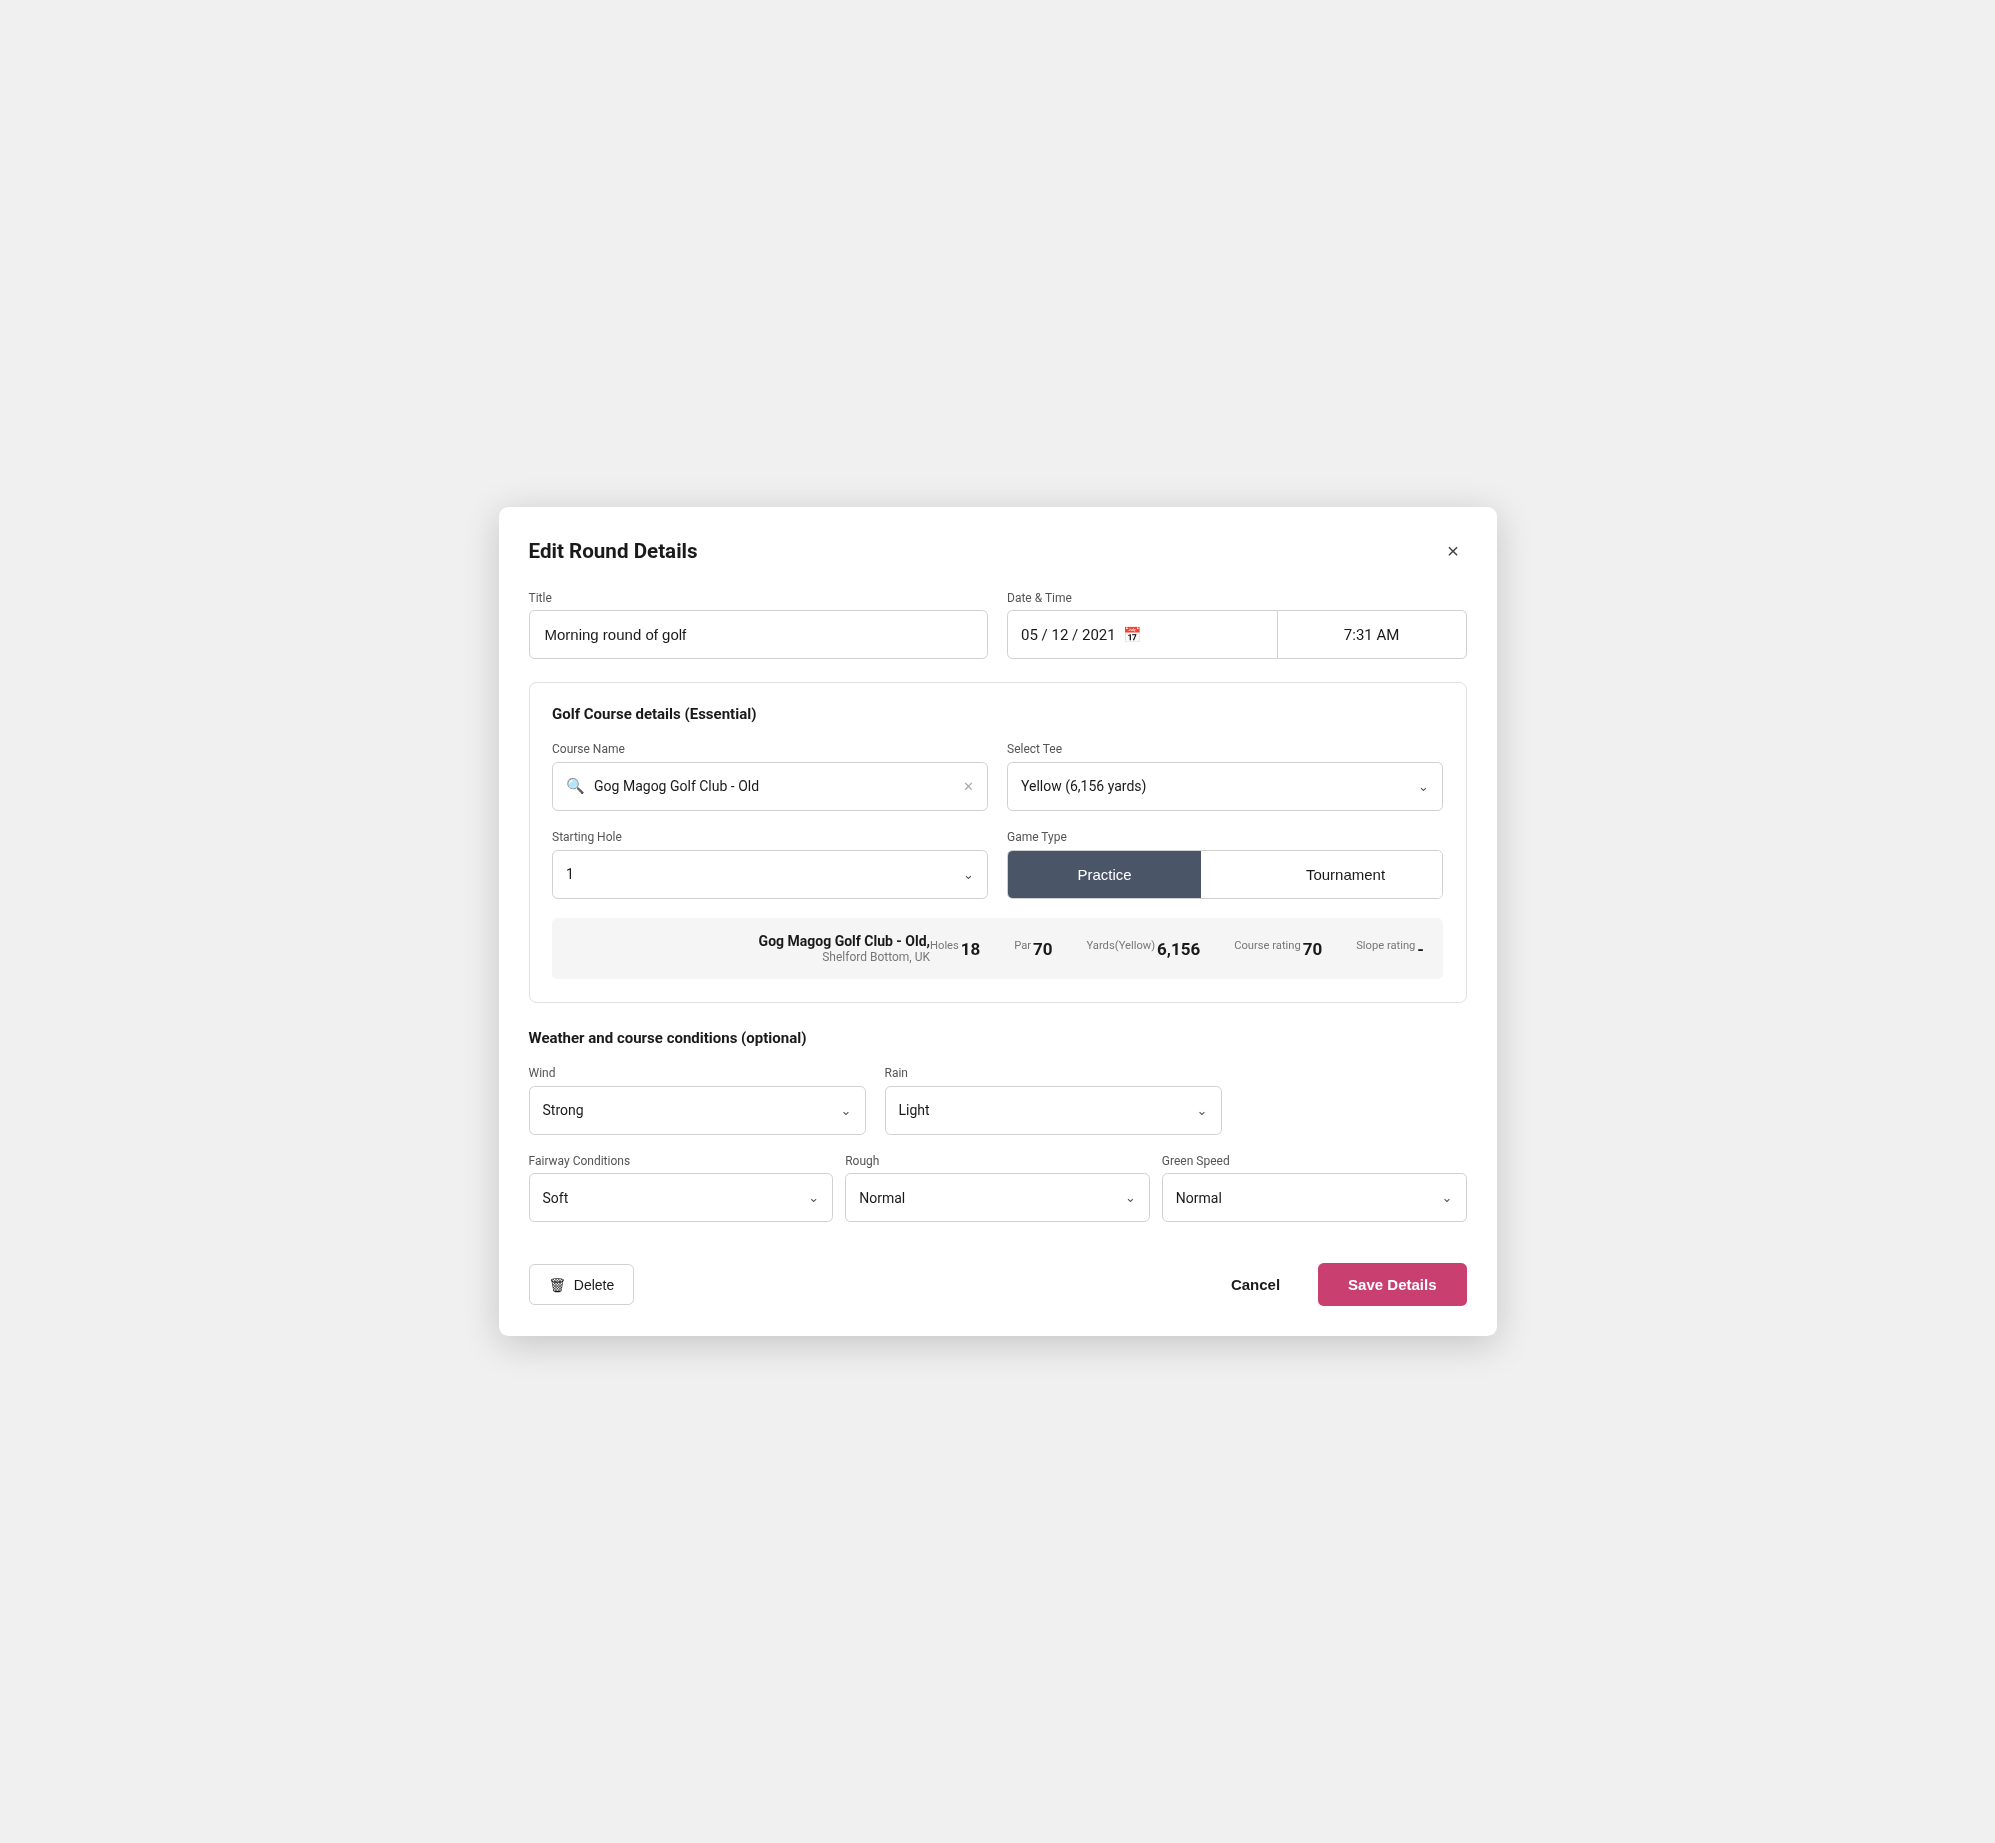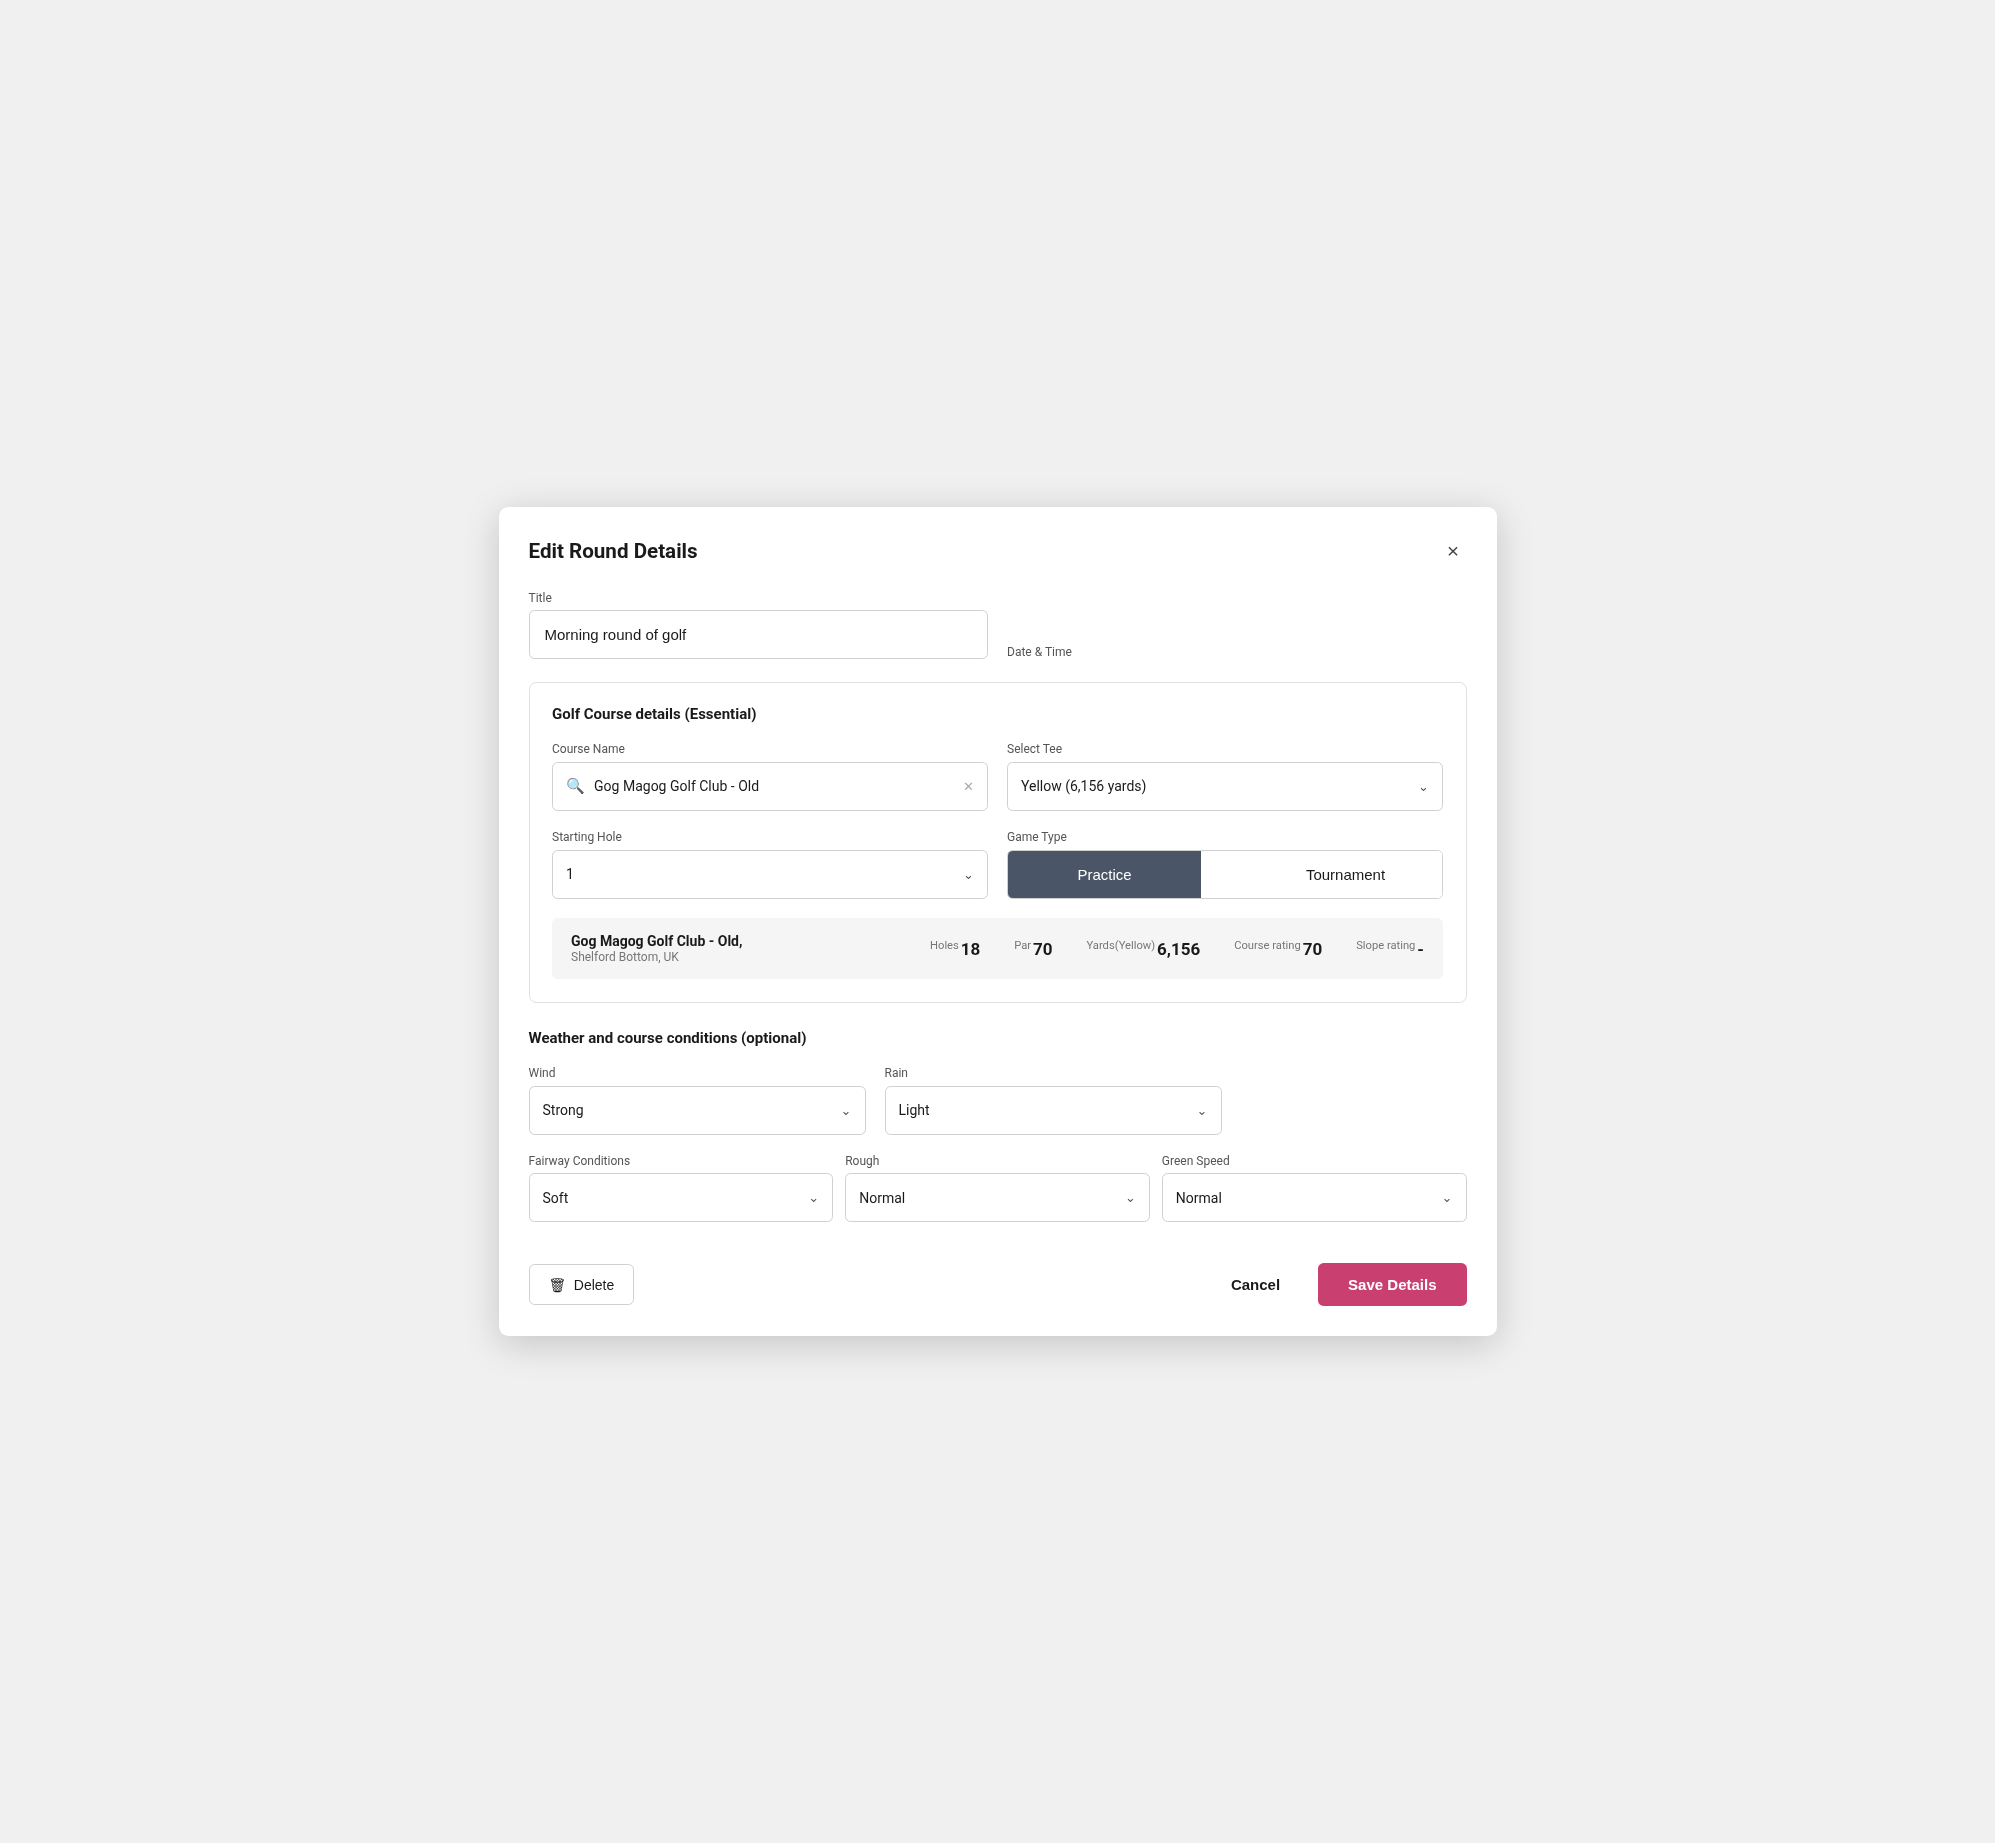--- a/index.html
+++ b/index.html
@@ -208,20 +208,21 @@
       font-weight: 700;
       color: #1a1a1a;
     }
     .course-info-location {
       font-size: 12px;
       color: #777;
       margin-top: 1.9px;
     }
     .course-info-left {
       flex: 1;
+      text-align: right;
     }
     .course-stats {
       display: flex;
       gap: 34px;
     }
     .stat-item {
       display: flex;
       flex-direction: row;
       gap: 1.9px;
     }
@@ -300,20 +301,29 @@
     <button class="close-btn">×</button>
   </div>
 
   <div class="top-fields">
     <div class="field-group title-field">
       <label class="field-label">Title</label>
       <input type="text" value="Morning round of golf" style="">
     </div>
     <div class="field-group" style="flex:1;">
       <label class="field-label">Date &amp; Time</label>
+      <div class="datetime-field">
+        <div class="date-input-wrap">
+          <span class="date-text">05 / 12 / 2021</span>
+          <span class="calendar-icon">📅</span>
+        </div>
+        <div class="time-input-wrap">
+          <span class="time-text">7:31 AM</span>
+        </div>
+      </div>
     </div>
   </div>
 
   <div class="section-card">
     <div class="section-title">Golf Course details (Essential)</div>
 
     <div class="two-col">
       <div class="col">
         <label class="field-label">Course Name</label>
         <div class="course-search-wrap">

